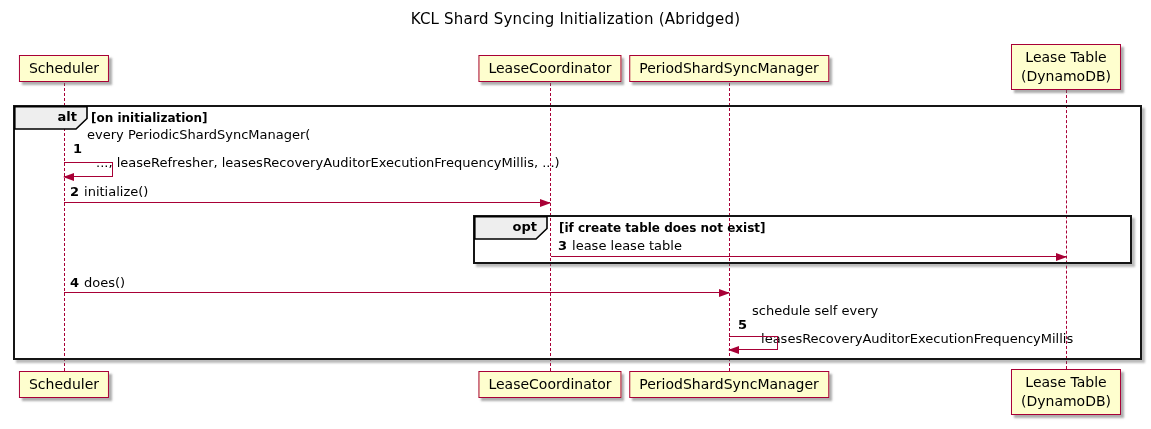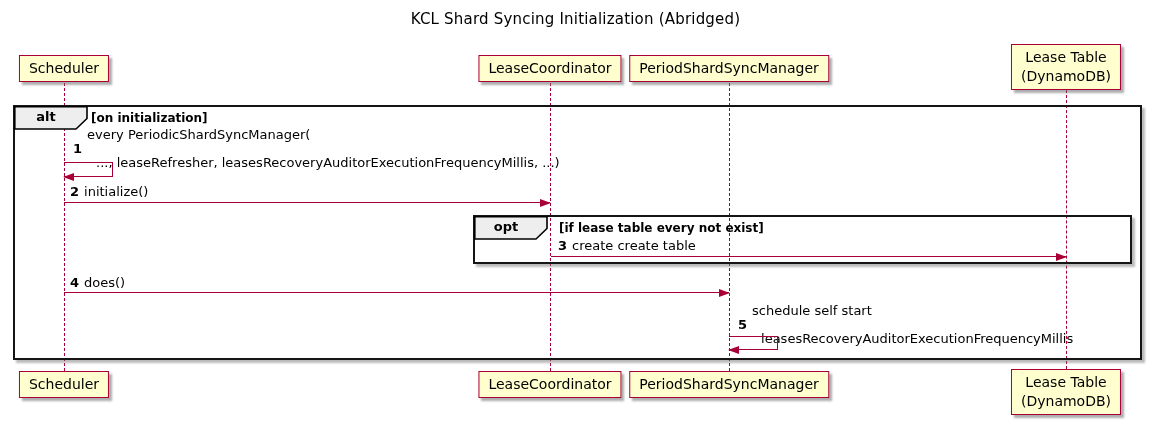--- a/index.html
+++ b/index.html
@@ -22,21 +22,21 @@
     box-shadow:3px 3px 2px rgba(105,105,105,0.55);
   }
   .pl { display:block; }
   .frame {
     position:absolute; border:2px solid #151515; background:transparent;
     box-shadow:3px 3px 2px rgba(105,105,105,0.45);
   }
   .pentagon { position:absolute; top:-1px; left:-1px; }
   .pentagon path { fill:#EEEEEE; stroke:#000; stroke-width:1.6; }
   .op-label {
-    position:absolute; top:2px; left:0; width:62px; text-align:center;
+    position:absolute; top:2px; left:0; width:62px; text-align:right;
     font-weight:bold; font-size:13px;
   }
   .cond { position:absolute; font-weight:bold; font-size:12px; white-space:nowrap; }
   .msg {
     position:absolute; font-size:13px; white-space:nowrap;
     display:flex; align-items:center; gap:5px;
   }
   .num { font-weight:bold; }
   .lines span { display:block; line-height:15.5px; }
   .lines .indent { padding-left:9px;margin-top:12px; }
@@ -74,21 +74,21 @@
     </svg>
     <span class="op-label">alt</span>
     <span class="cond" style="left:76px; top:4px">[on initialization]</span>
   </div>
 
   <div class="frame" style="left:473px; top:215px; width:655px; height:45px">
     <svg class="pentagon" width="76" height="25">
       <path d="M0.8,0.8 H73 V12.5 L62,23 H0.8 Z"></path>
     </svg>
     <span class="op-label">opt</span>
-    <span class="cond" style="left:84px; top:4px">[if lease table every not exist]</span>
+    <span class="cond" style="left:84px; top:4px">[if create table does not exist]</span>
   </div>
 
   <div class="msg" style="left:73px; top:127px">
     <span class="num">1</span>
     <span class="lines">
       <span>every PeriodicShardSyncManager(</span>
       <span class="indent">..., leaseRefresher, leasesRecoveryAuditorExecutionFrequencyMillis, ...)</span>
     </span>
   </div>
   <div class="self-loop" style="left:64px; top:162px; width:48px; height:13px">
@@ -98,38 +98,38 @@
   <div class="msg" style="left:70px; top:184px">
     <span class="num">2</span>
     <span>initialize()</span>
   </div>
   <div class="h-arrow" style="left:64px; top:202px; width:486px">
     <span class="ah-right"></span>
   </div>
 
   <div class="msg" style="left:558px; top:238px">
     <span class="num">3</span>
-    <span>create create table</span>
+    <span>lease lease table</span>
   </div>
   <div class="h-arrow" style="left:551px; top:256px; width:515px">
     <span class="ah-right"></span>
   </div>
 
   <div class="msg" style="left:70px; top:275px">
     <span class="num">4</span>
     <span>does()</span>
   </div>
   <div class="h-arrow" style="left:64px; top:292px; width:665px">
     <span class="ah-right"></span>
   </div>
 
   <div class="msg" style="left:738px; top:303px">
     <span class="num">5</span>
     <span class="lines">
-      <span>schedule self start</span>
+      <span>schedule self every</span>
       <span class="indent">leasesRecoveryAuditorExecutionFrequencyMillis</span>
     </span>
   </div>
   <div class="self-loop" style="left:729px; top:336px; width:48px; height:12px">
     <span class="ah-left"></span>
   </div>
 
   <div class="participant" style="left:64px; top:55px">
     <span class="pl">Scheduler</span>
   </div>

